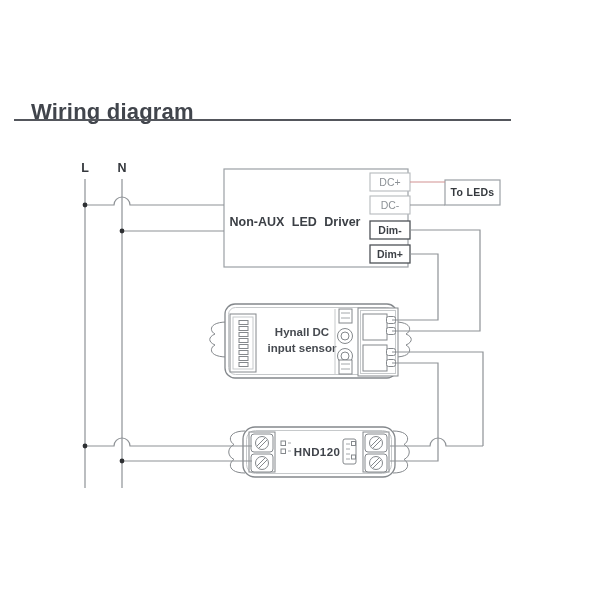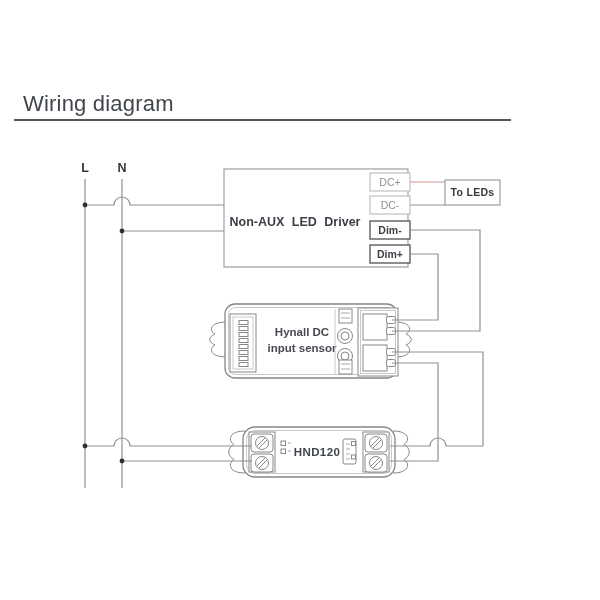--- a/index.html
+++ b/index.html
@@ -1,18 +1,18 @@
 <!DOCTYPE html>
 <html><head>
 <meta charset="utf-8">
 <style>
   html,body{margin:0;padding:0}
   body{width:600px;height:600px;background:#fff;position:relative;overflow:hidden;
        font-family:"Liberation Sans",sans-serif}
-  .title{position:absolute;left:23px;top:91px;margin:0;font-size:22px;font-weight:400;
+  .title{position:absolute;left:23px;top:91px;margin:8px;font-size:22px;font-weight:700;
          color:#41454c;letter-spacing:.2px}
   .rule{position:absolute;left:14px;top:119px;width:497px;height:2px;background:#53565c}
   svg{position:absolute;left:0;top:0}
   .wire{fill:none;stroke:#8e9296;stroke-width:1.2}
   .wire-red{fill:none;stroke:#d29292;stroke-width:1.2}
   .outline{fill:#fff;stroke:#84888c;stroke-width:1.3}
   .outline-thin{fill:none;stroke:#c6c9cb;stroke-width:1}
   .detail{fill:#fff;stroke:#84888c;stroke-width:1}
   .box-plain{fill:#fff;stroke:#9ba0a5;stroke-width:1.2}
   .box-light{fill:#fff;stroke:#b6babd;stroke-width:1.1}

